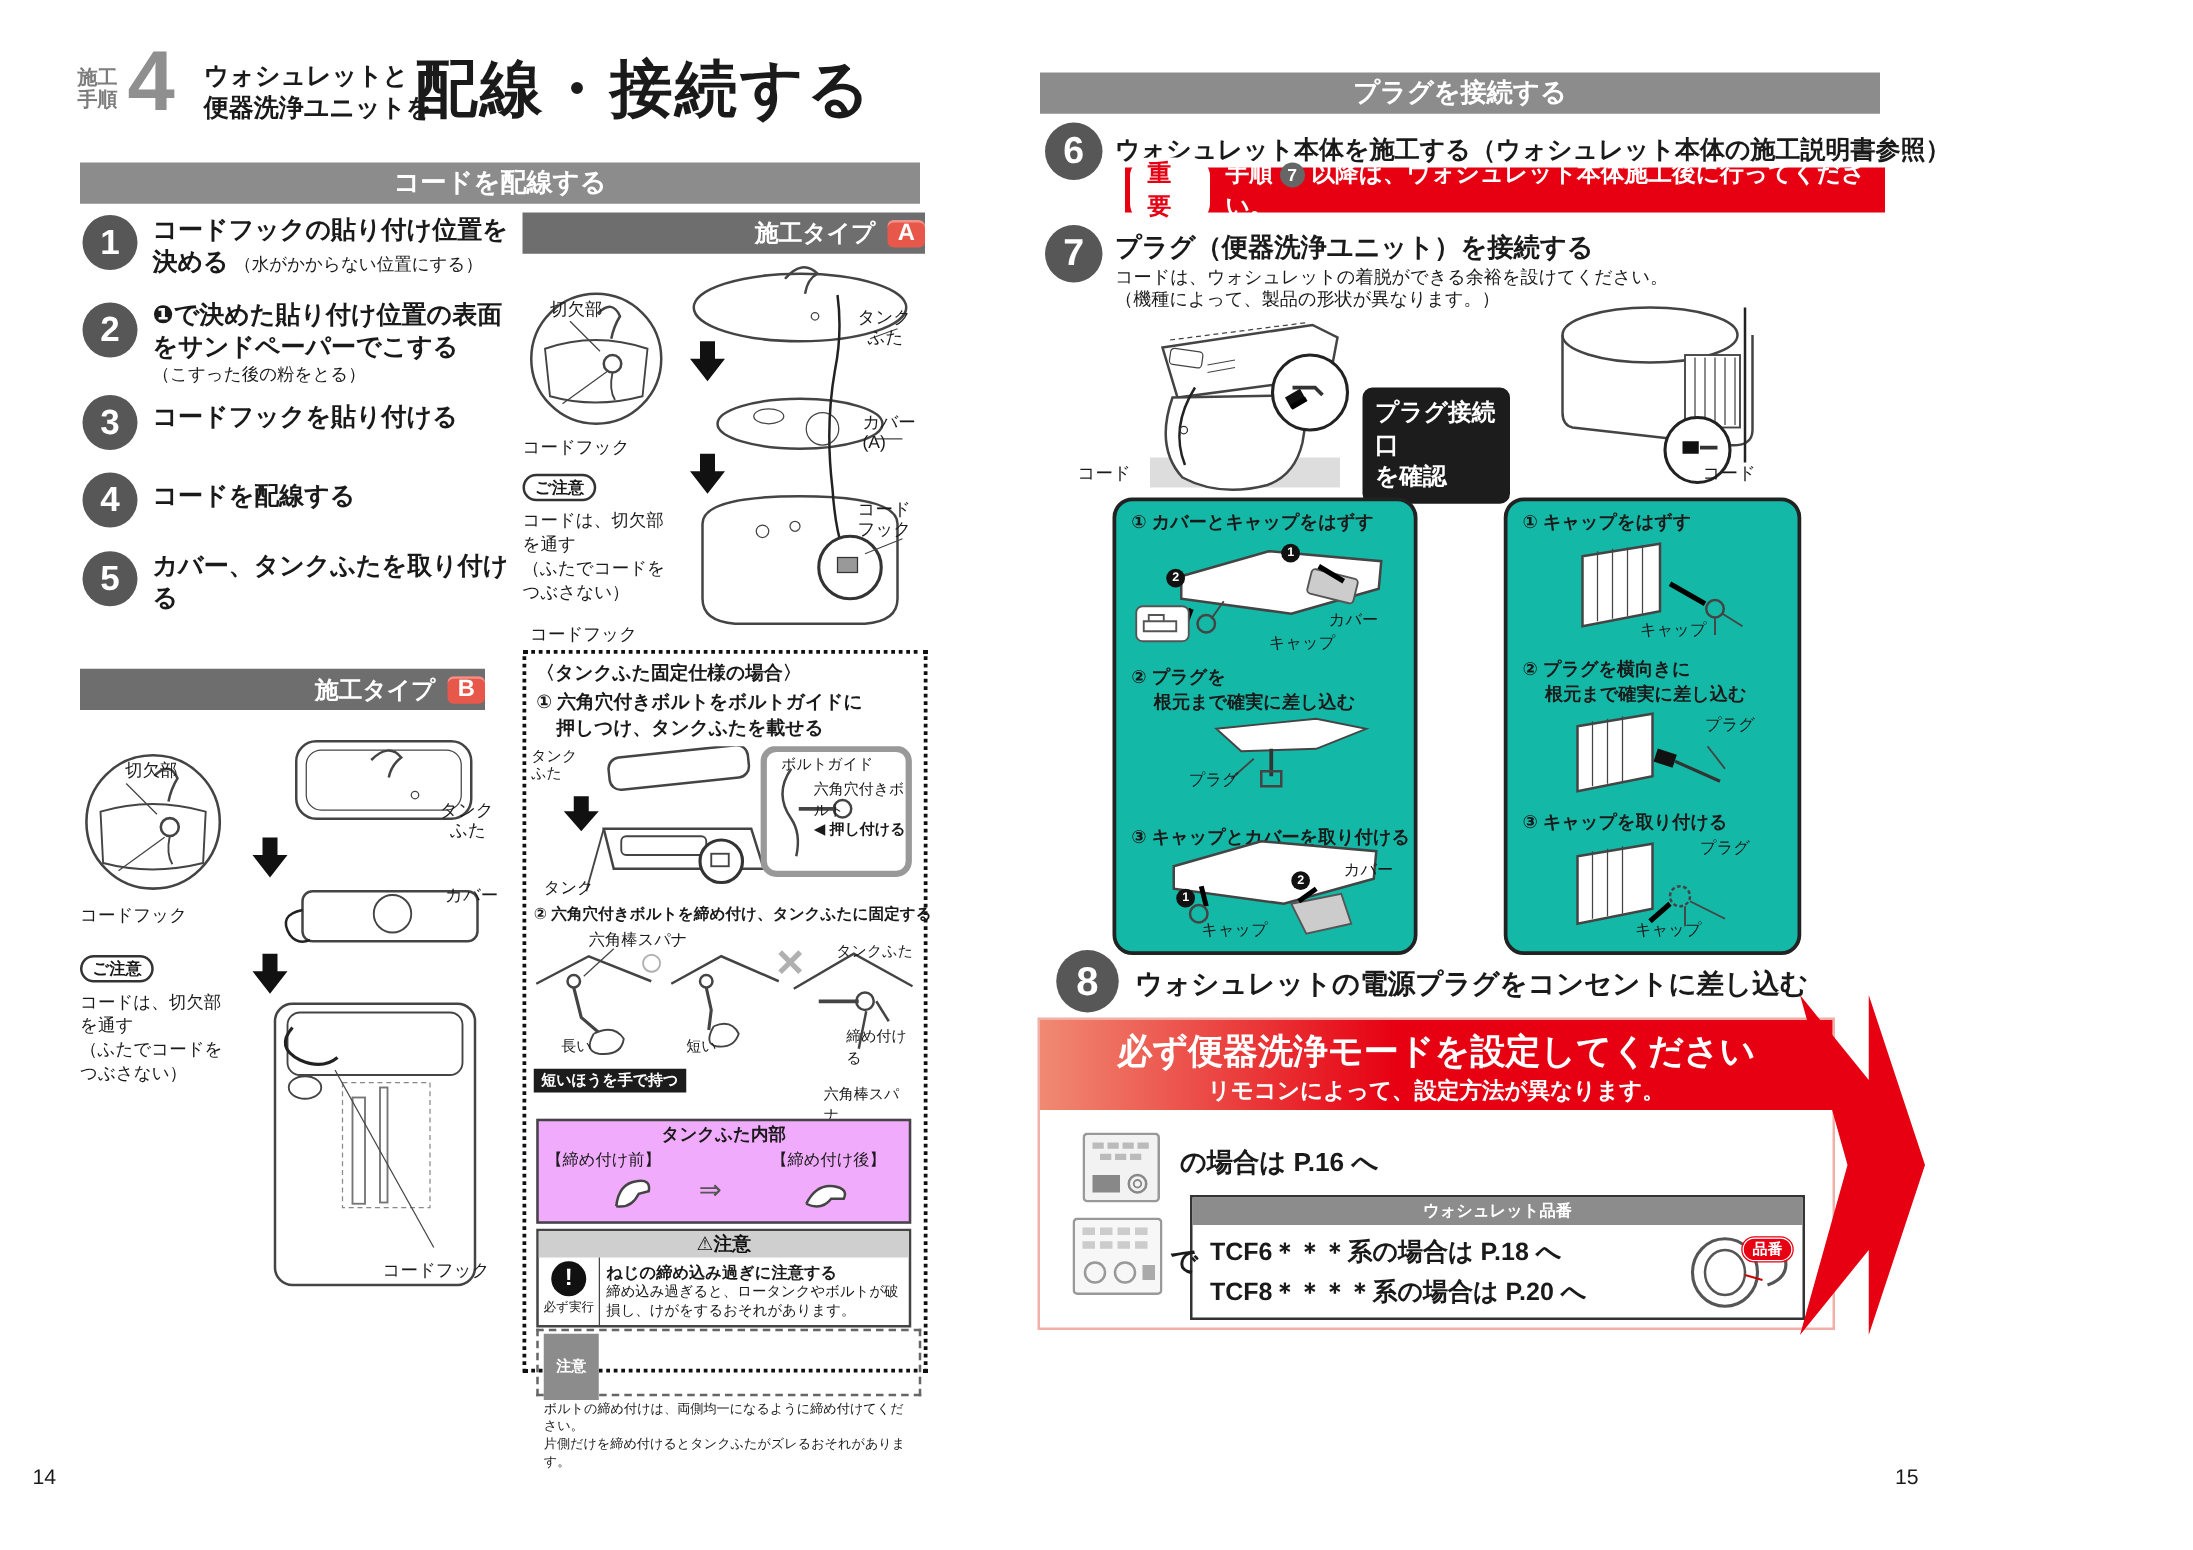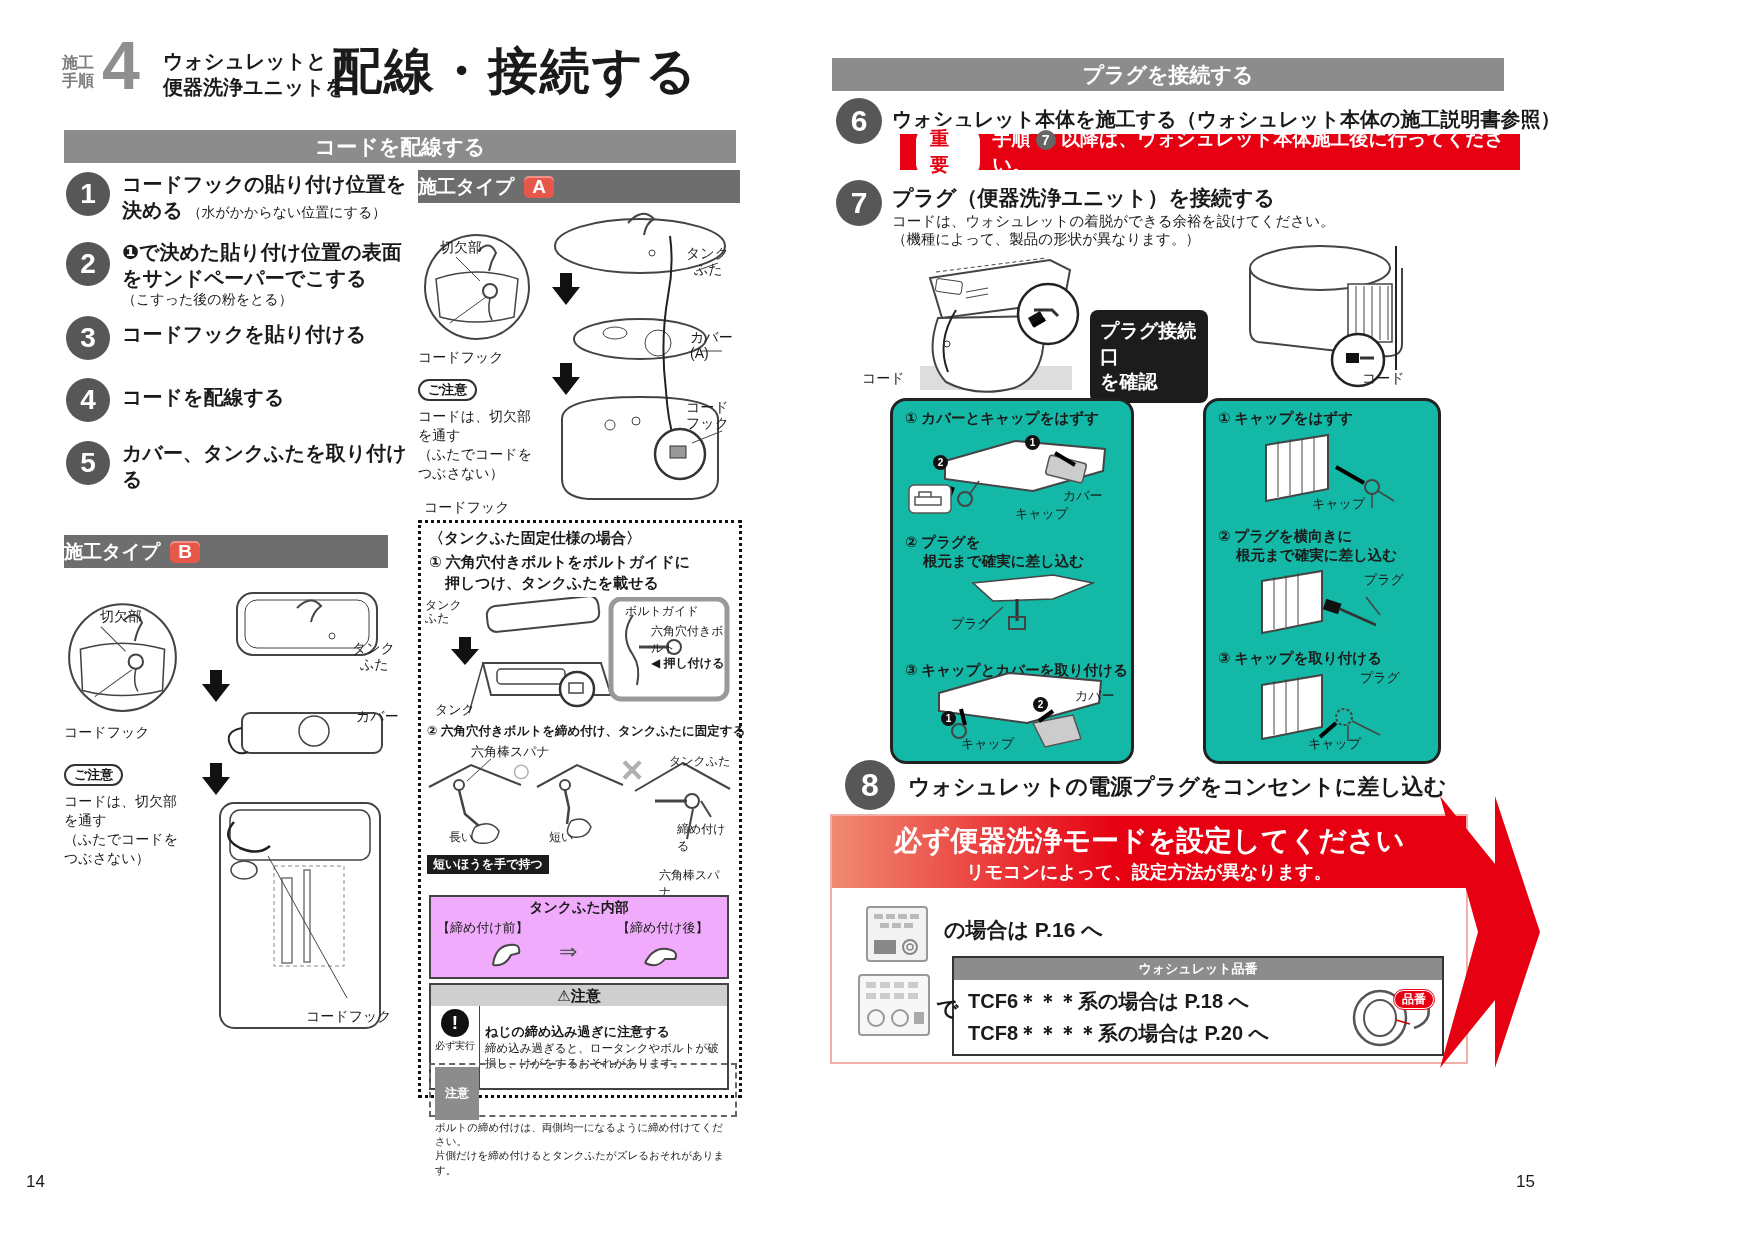--- a/index.html
+++ b/index.html
@@ -1,20 +1,20 @@
 <!DOCTYPE html>
 <html><head>
 <meta charset="utf-8">
 <style>
   html,body{margin:0;padding:0;background:#e9e9e9}
   body{font-family:"Liberation Sans","DejaVu Sans",sans-serif;color:#1a1a1a}
   #canvas{position:relative;width:1754px;height:1240px;background:#fff;overflow:hidden;margin:0 auto}
   .abs{position:absolute}
   .bar{background:#8c8c8c;color:#fff;font-weight:700;text-align:center}
-  .typebar{background:#6e6e6e;color:#fff;display:flex;align-items:center;justify-content:flex-start;gap:10px;font-weight:700;font-size:19px}
+  .typebar{background:#6e6e6e;color:#fff;display:flex;align-items:center;justify-content:flex-end;gap:10px;font-weight:700;font-size:19px}
   .badge{background:#e8584a;color:#fff;font-weight:800;padding:0 8px;border-radius:5px;box-shadow:inset 0 2px 0 rgba(255,255,255,.35)}
   .stepc{background:#575757;color:#fff;border-radius:50%;display:flex;align-items:center;justify-content:center;font-weight:800}
   .pill{display:inline-block;border:2px solid #333;border-radius:12px;padding:0 8px;font-size:13px;font-weight:700;background:#fff}
   .lbl{font-size:14px;line-height:1.15;white-space:nowrap}
   .lbl2{font-size:13px;line-height:1.15}
   .sm{font-size:12px}
   .dot{border:3px dotted #111;background:#fff}
   .dash{border:2px dashed #666}
   .blackbox{background:#1c1c1c;color:#fff;font-weight:700;border-radius:8px}
   .blacktag{background:#1c1c1c;color:#fff;font-weight:700;padding:1px 6px;font-size:12px;display:inline-block}
@@ -247,21 +247,21 @@
       </svg>
     </div>
 
     <div class="abs" style="left:8px;top:460px;width:296px;border:2px solid #444;background:#fff">
       <div class="gray-hd" style="height:21px;line-height:21px">⚠注意</div>
       <div style="display:flex">
         <div style="width:48px;border-right:1.5px solid #444;text-align:center;padding:3px 0">
           <div style="width:28px;height:28px;border-radius:50%;background:#111;color:#fff;font-weight:800;font-size:19px;line-height:28px;margin:0 auto">!</div>
           <div style="font-size:10px;margin-top:2px">必ず実行</div>
         </div>
-        <div style="flex:1;padding:17px 5px">
+        <div style="flex:1;padding:3px 5px">
           <div style="font-size:13px;font-weight:800">ねじの締め込み過ぎに注意する</div>
           <div style="font-size:11.5px;line-height:1.3">締め込み過ぎると、ロータンクやボルトが破損し、けがをするおそれがあります。</div>
         </div>
       </div>
     </div>
 
     <div class="abs dash" style="left:8px;top:540px;width:296px;height:46px;padding:2px 4px">
       <span class="bar" style="display:inline-block;padding:18px 10px;font-size:12px">注意</span>
       <div style="font-size:10.5px;line-height:1.35">
         <div>ボルトの締め付けは、両側均一になるように締め付けてください。</div>
@@ -270,21 +270,21 @@
     </div>
   </div>
 
   <div class="abs" style="left:26px;top:1172px;font-size:17px">14</div>
 
   <div class="abs bar" style="left:832px;top:58px;width:672px;height:33px;line-height:33px;font-size:21px">プラグを接続する</div>
 
   <div class="abs stepc" style="left:836px;top:98px;width:46px;height:46px;font-size:30px">6</div>
   <div class="abs" style="left:892px;top:106px;font-size:20px;font-weight:600">ウォシュレット本体を施工する（ウォシュレット本体の施工説明書参照）</div>
 
-  <div class="abs imp" style="left:900px;top:134px;width:604px;height:36px;padding-left:16px;gap:12px">
+  <div class="abs imp" style="left:900px;top:134px;width:604px;height:36px;padding-left:4px;gap:12px">
     <span class="imppill">重要</span>
     <span style="font-size:19px">
       <span>手順</span>
       <span class="nb">7</span>
       <span>以降は、ウォシュレット本体施工後に行ってください。</span>
     </span>
   </div>
 
   <div class="abs stepc" style="left:836px;top:180px;width:46px;height:46px;font-size:30px">7</div>
   <div class="abs" style="left:892px;top:184px;font-size:21px;font-weight:600">プラグ（便器洗浄ユニット）を接続する</div>

